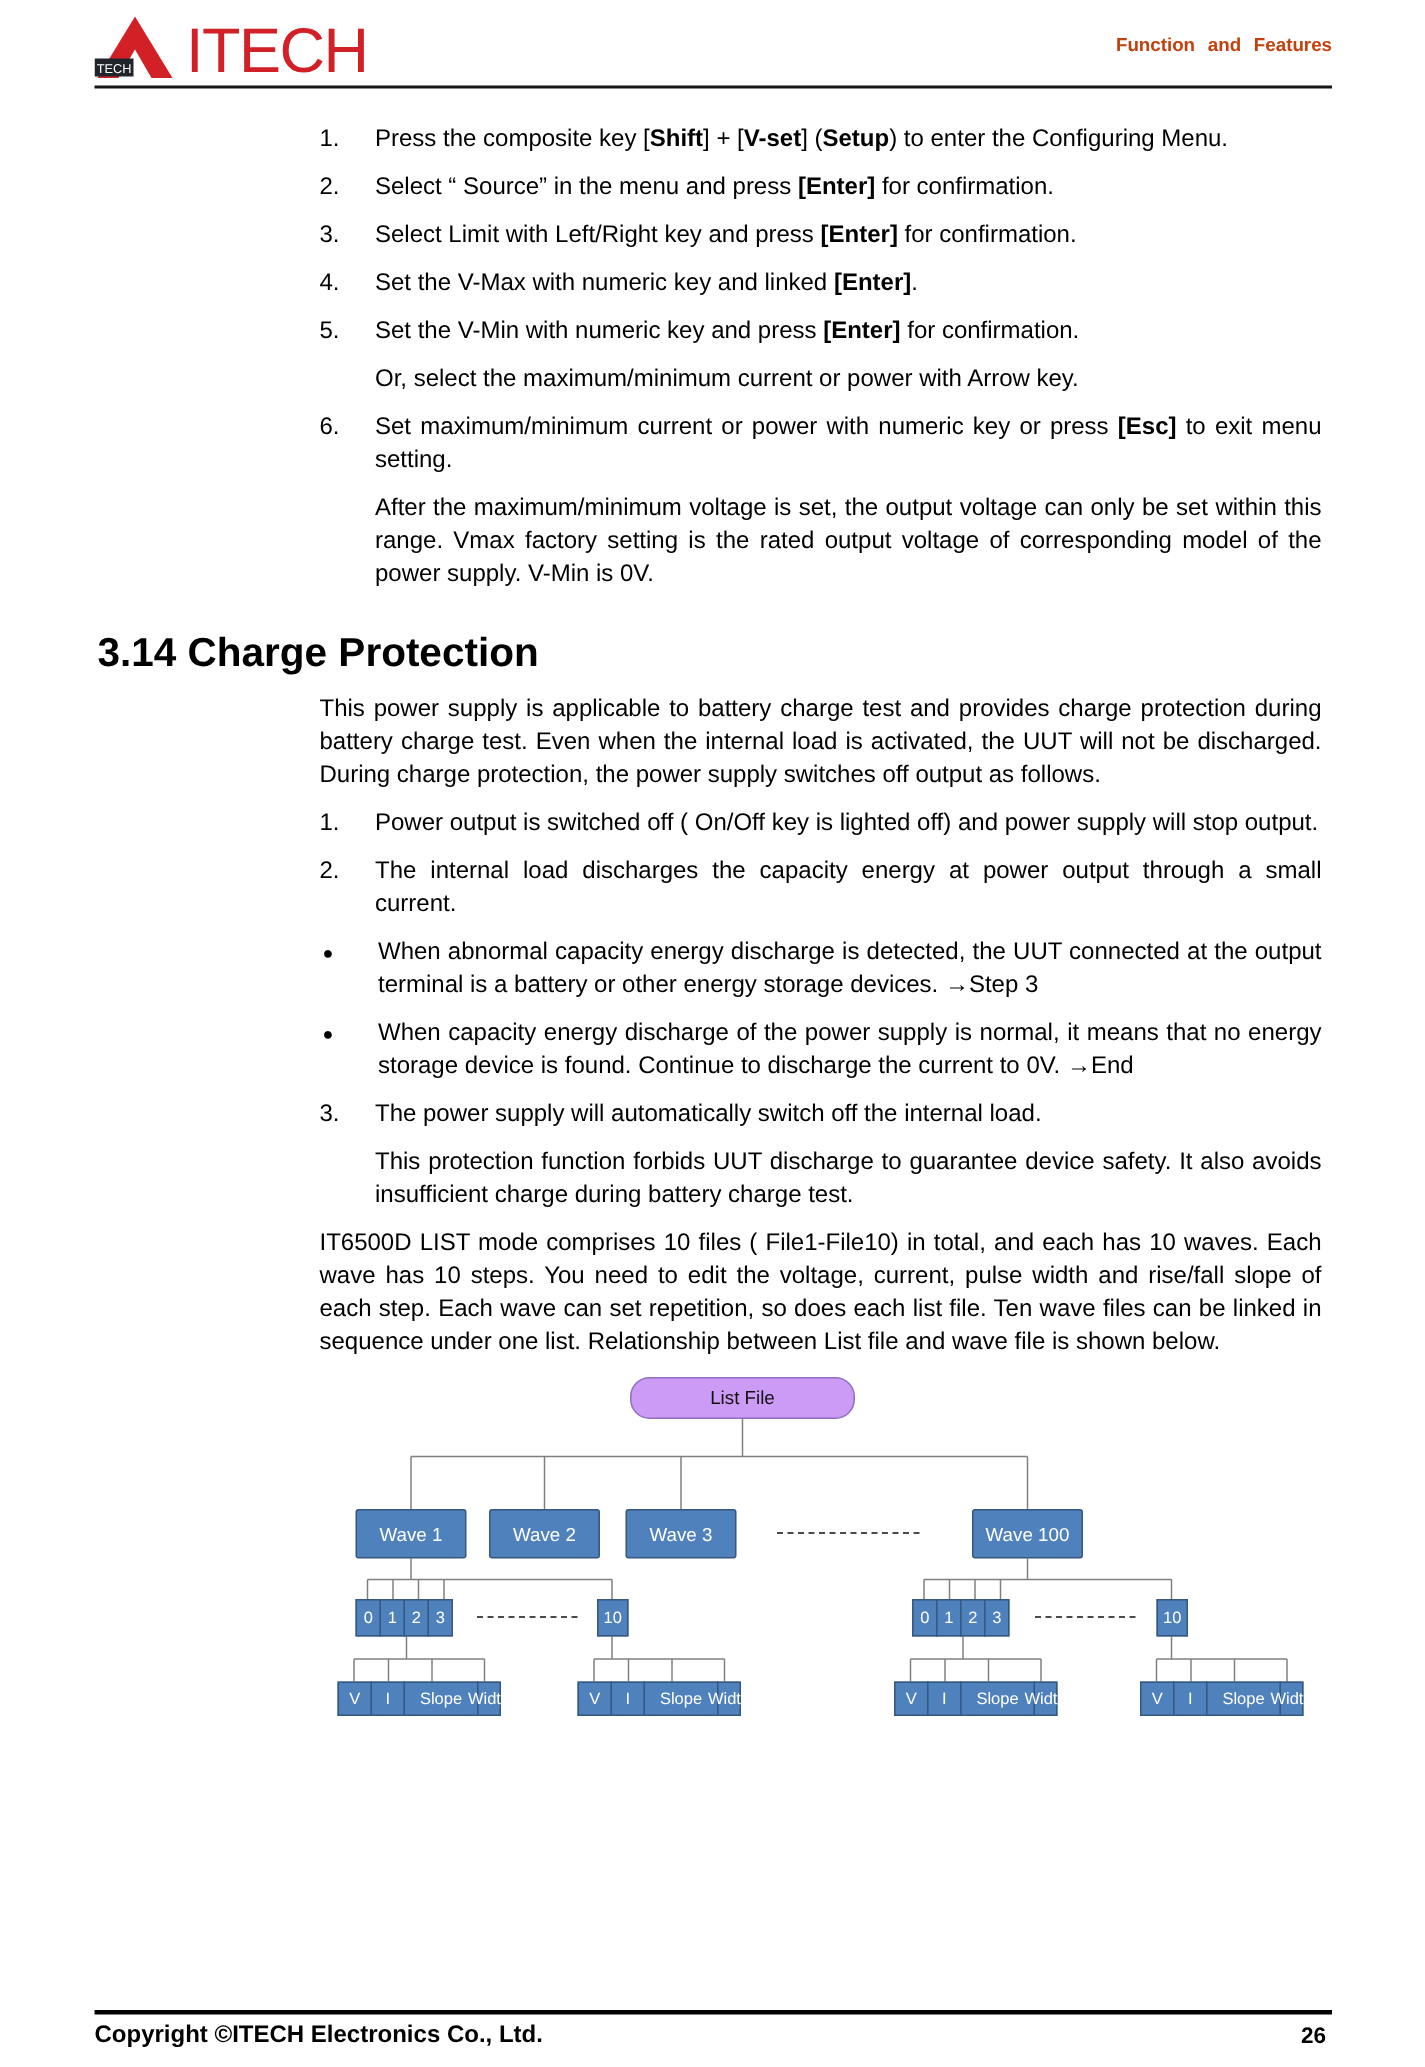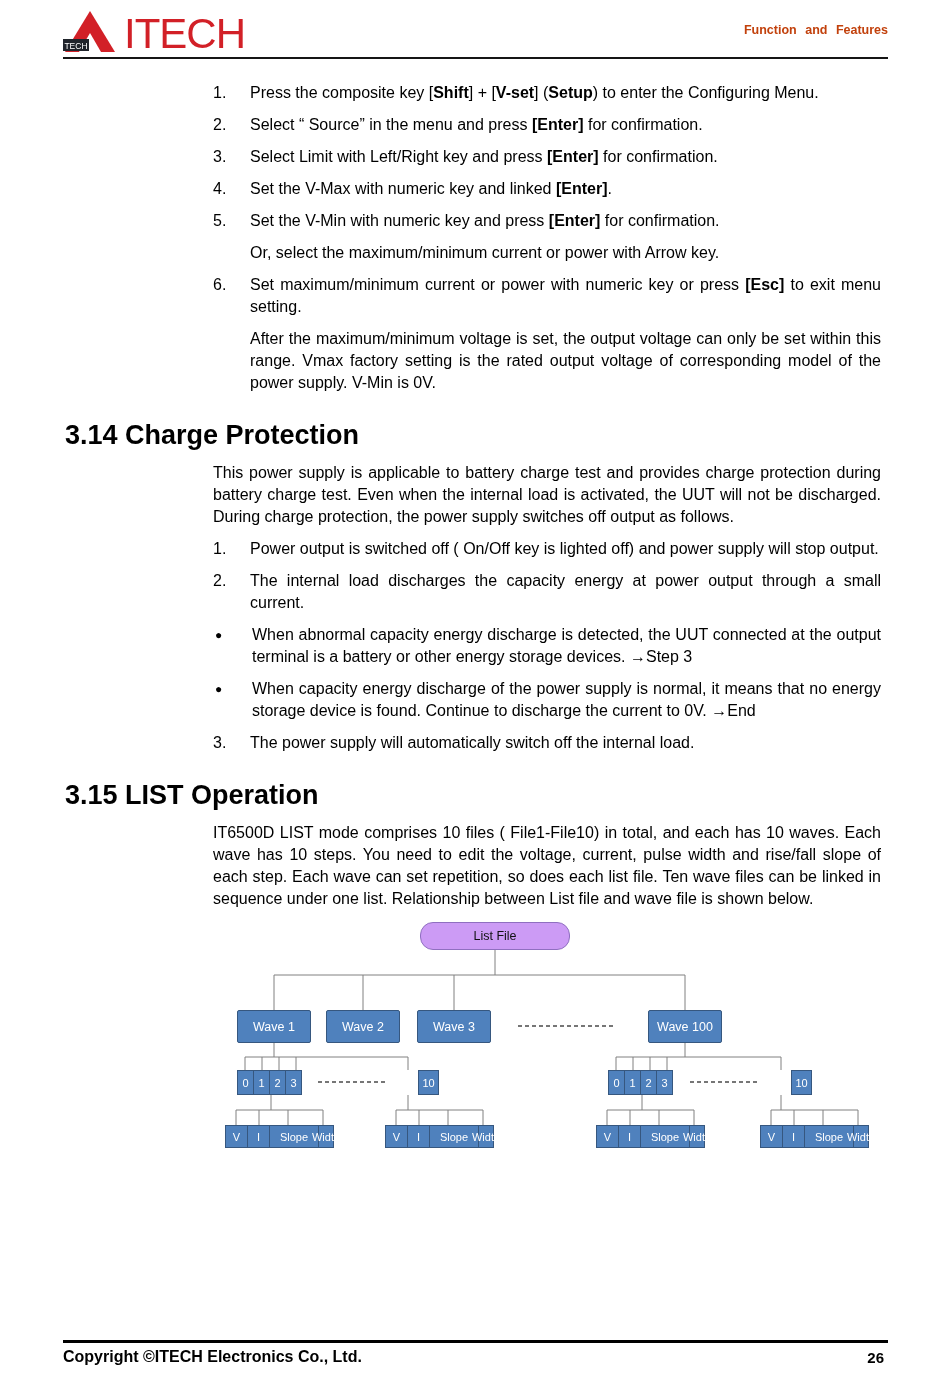--- a/index.html
+++ b/index.html
@@ -34,21 +34,21 @@
   .listfile{left:200px;top:2px;width:150px;height:28px;background:var(--list-fill,#cc9bf5);
             border:1px solid var(--list-border,#8f6fc0);border-radius:13px;font-size:12.5px;color:#111;}
   .wave{top:90px;width:74px;height:33px;background:var(--wave-fill,#4f81bd);
         border:1px solid var(--wave-border,#36577f);border-radius:2px;font-size:12.5px;color:#fff;}
   .stepgroup{position:absolute;top:150px;display:flex;}
   .stepcell{width:17px;height:25px;background:var(--wave-fill,#4f81bd);border:1px solid var(--wave-border,#36577f);
             margin-left:-1px;display:flex;align-items:center;justify-content:center;
             font-size:11px;color:#fff;box-sizing:border-box;}
   .stepcell:first-child{margin-left:0;}
   .step10{top:150px;width:21px;height:25px;background:var(--wave-fill,#4f81bd);
-          border:1px solid var(--wave-border,#36577f);font-size:11px;color:#fff;margin-left:20px;}
+          border:1px solid var(--wave-border,#36577f);font-size:11px;color:#fff;}
   .fieldgroup{position:absolute;top:205px;display:flex;}
   .fieldcell{height:23px;background:var(--wave-fill,#4f81bd);border:1px solid var(--wave-border,#36577f);
              margin-left:-1px;display:flex;align-items:center;justify-content:center;
              font-size:11px;color:#fff;box-sizing:border-box;}
   .fieldcell:first-child{margin-left:0;}
   .fc-v,.fc-i{width:23px;}
   .fc-slope{width:50px;}
   .fc-width{width:16px;}
 
   
@@ -120,22 +120,22 @@
       <p class="txt">When abnormal capacity energy discharge is detected, the UUT connected at the output terminal is a battery or other energy storage devices. →Step 3</p>
     </div>
     <div class="li">
       <span class="num bullet">●</span>
       <p class="txt">When capacity energy discharge of the power supply is normal, it means that no energy storage device is found. Continue to discharge the current to 0V. →End</p>
     </div>
     <div class="li">
       <span class="num">3.</span>
       <p class="txt">The power supply will automatically switch off the internal load.</p>
     </div>
-
-    <h2 class="heading">3.15 LIST Operation</h2>
+    <p class="sub">This protection function forbids UUT discharge to guarantee device safety. It also avoids insufficient charge during battery charge test.</p>
+
     <p class="para">IT6500D LIST mode comprises 10 files ( File1-File10) in total, and each has 10 waves. Each wave has 10 steps. You need to edit the voltage, current, pulse width and rise/fall slope of each step. Each wave can set repetition, so does each list file. Ten wave files can be linked in sequence under one list. Relationship between List file and wave file is shown below.</p>
 
     <div class="diagram">
       <svg class="connectors" width="670" height="232" viewBox="0 0 670 232">
         <line class="cl" x1="275" y1="30" x2="275" y2="55"></line>
         <line class="cl" x1="54" y1="55" x2="465" y2="55"></line>
         <line class="cl" x1="54" y1="55" x2="54" y2="90"></line>
         <line class="cl" x1="143" y1="55" x2="143" y2="90"></line>
         <line class="cl" x1="234" y1="55" x2="234" y2="90"></line>
         <line class="cl" x1="465" y1="55" x2="465" y2="90"></line>

